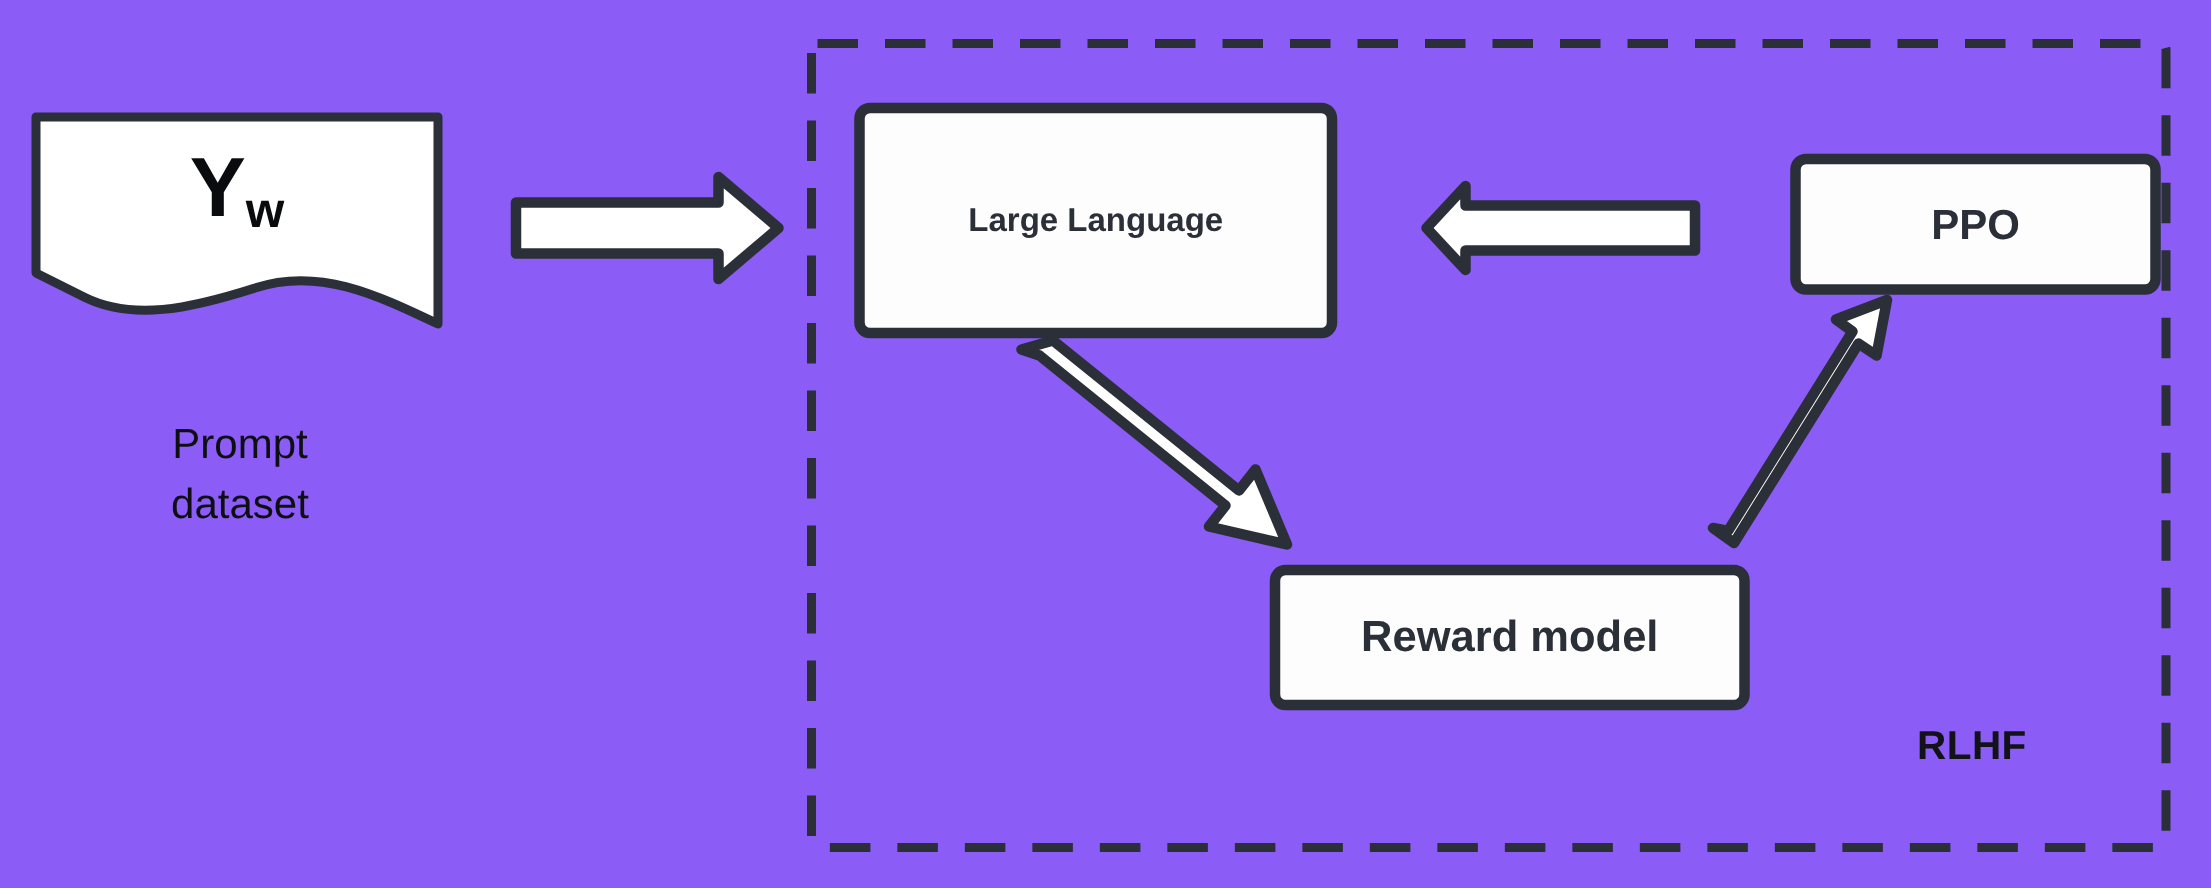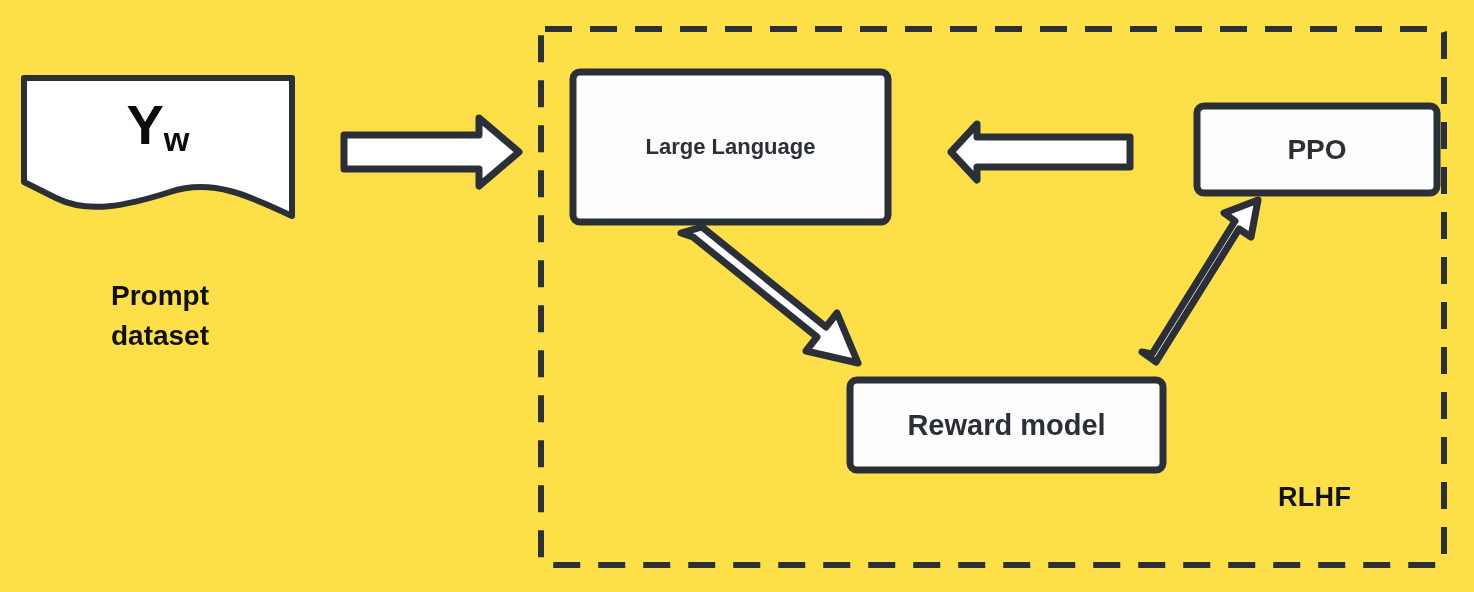--- a/index.html
+++ b/index.html
@@ -4,21 +4,21 @@
 <style>
   html, body {
     margin: 0;
     padding: 0;
     background: #ffffff;
   }
   #canvas {
     position: relative;
     width: 1474px;
     height: 592px;
-    background: #fde047;
+    background: #8b5cf6;
     font-family: "Liberation Sans", "DejaVu Sans", sans-serif;
     overflow: hidden;
   }
   svg.layer {
     position: absolute;
     left: 0;
     top: 0;
     width: 1474px;
     height: 592px;
   }
@@ -52,21 +52,21 @@
     font-weight: bold;
     color: #111318;
     letter-spacing: 0.3px;
     text-align: center;
   }
   #prompt-caption {
     position: absolute;
     left: 35px; top: 276px; width: 250px;
     text-align: center;
     font-size: 28px;
-    font-weight: bold;
+    font-weight: normal;
     color: #0d0f13;
     line-height: 1.42;
   }
   #yw-label {
     position: absolute;
     left: 20px; top: 92px; width: 275px;
     text-align: center;
     font-size: 56px;
     font-weight: bold;
     color: #0a0b0e;

